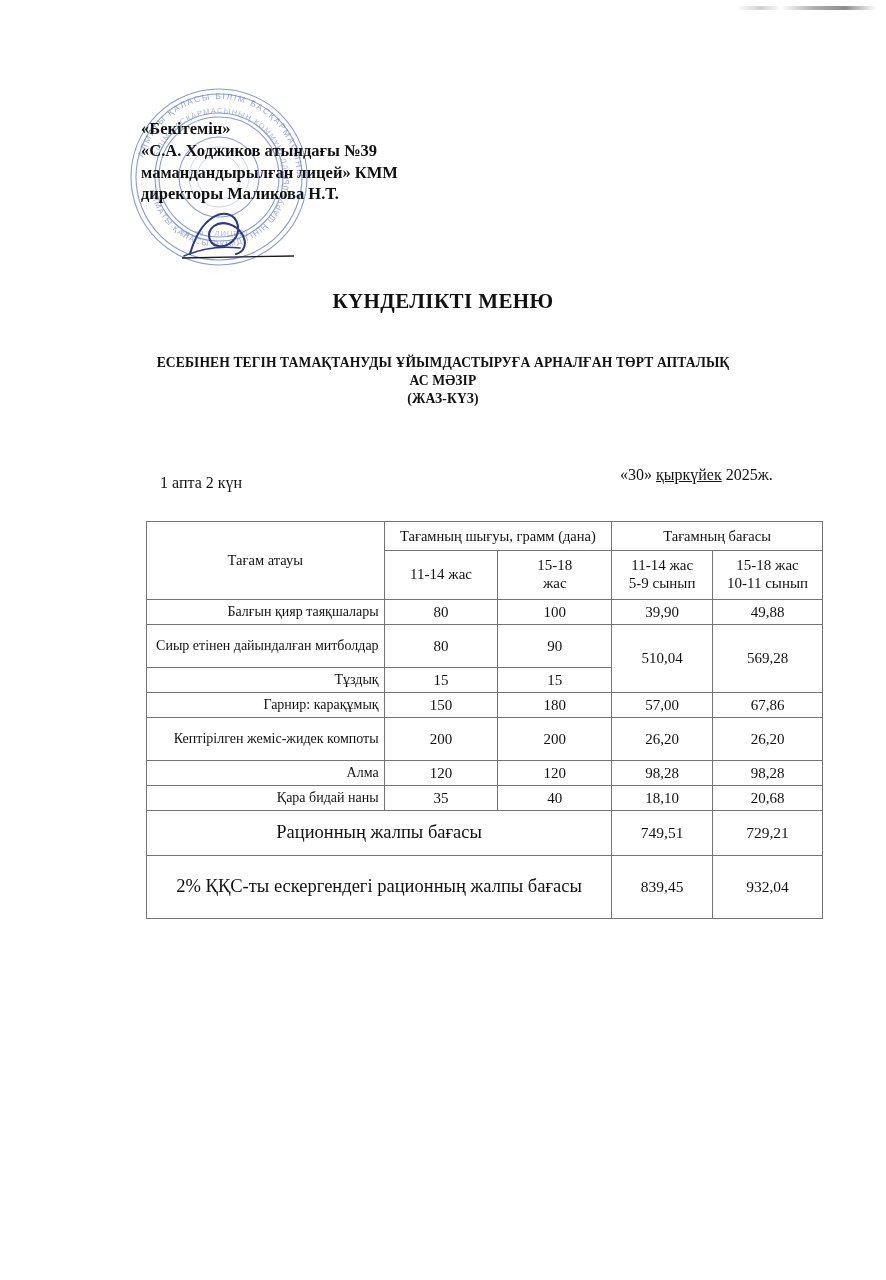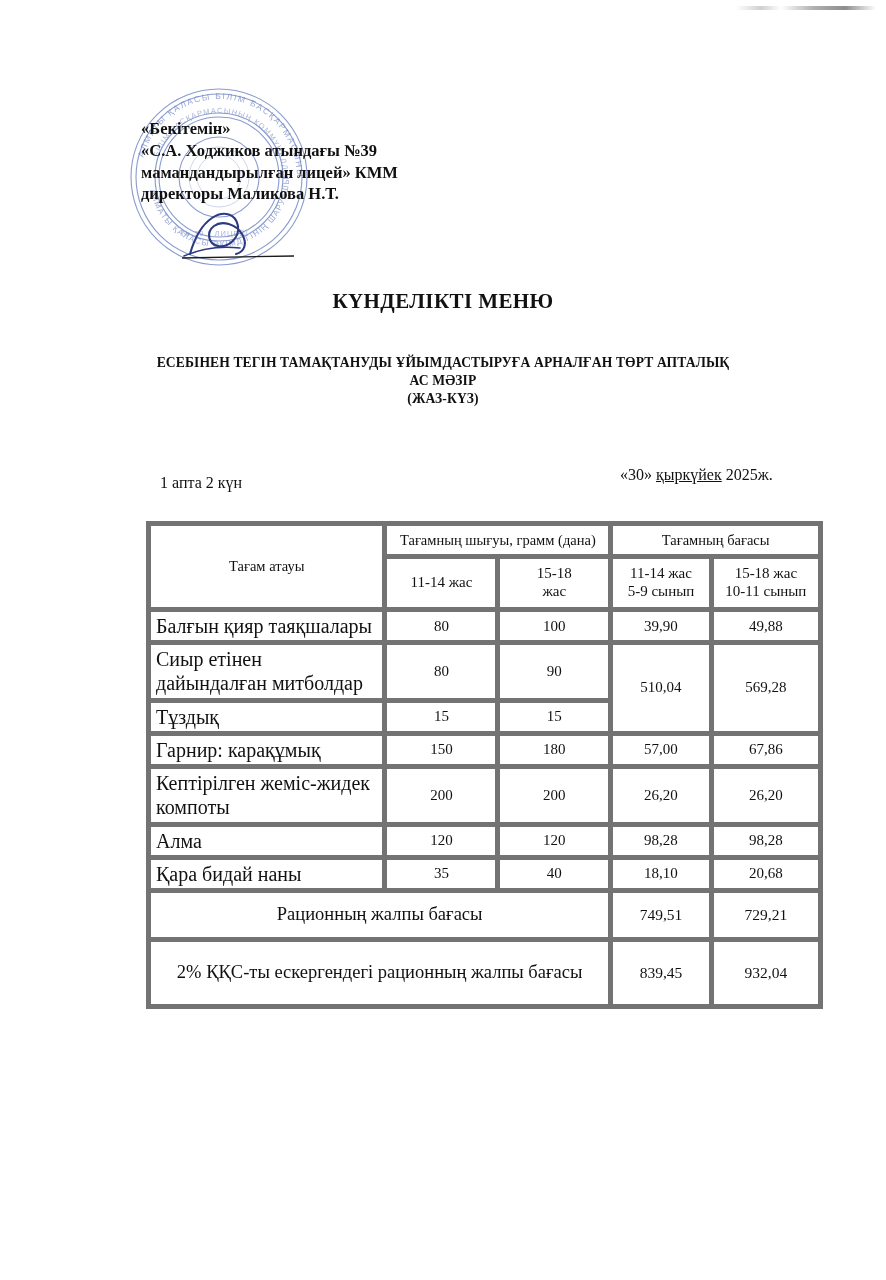--- a/index.html
+++ b/index.html
@@ -119,40 +119,40 @@
   table.menu-table {
     position: absolute;
     left: 146px;
     top: 521px;
     width: 677px;
     border-collapse: collapse;
     font-size: 14.5px;
   }
   table.menu-table td,
   table.menu-table th {
-    border: 5px solid #737373;
+    border: 1px solid #737373;
     padding: 2px 5px;
     vertical-align: middle;
     font-weight: normal;
   }
   th.head-main {
     text-align: center;
     font-weight: bold;
     font-size: 14.5px;
     height: 24px;
   }
   th.head-sub {
     text-align: center;
     font-size: 15px;
     height: 44px;
     line-height: 1.18;
   }
   td.dish {
-    text-align: left;
-    font-size: 20px;
+    text-align: right;
+    font-size: 14px;
     line-height: 1.2;
     padding-left: 7px;
   }
   td.num {
     text-align: center;
     font-size: 15px;
     white-space: nowrap;
   }
   tr.body-row td { height: 20px; }
   tr.body-row.tall td { height: 38px; }

